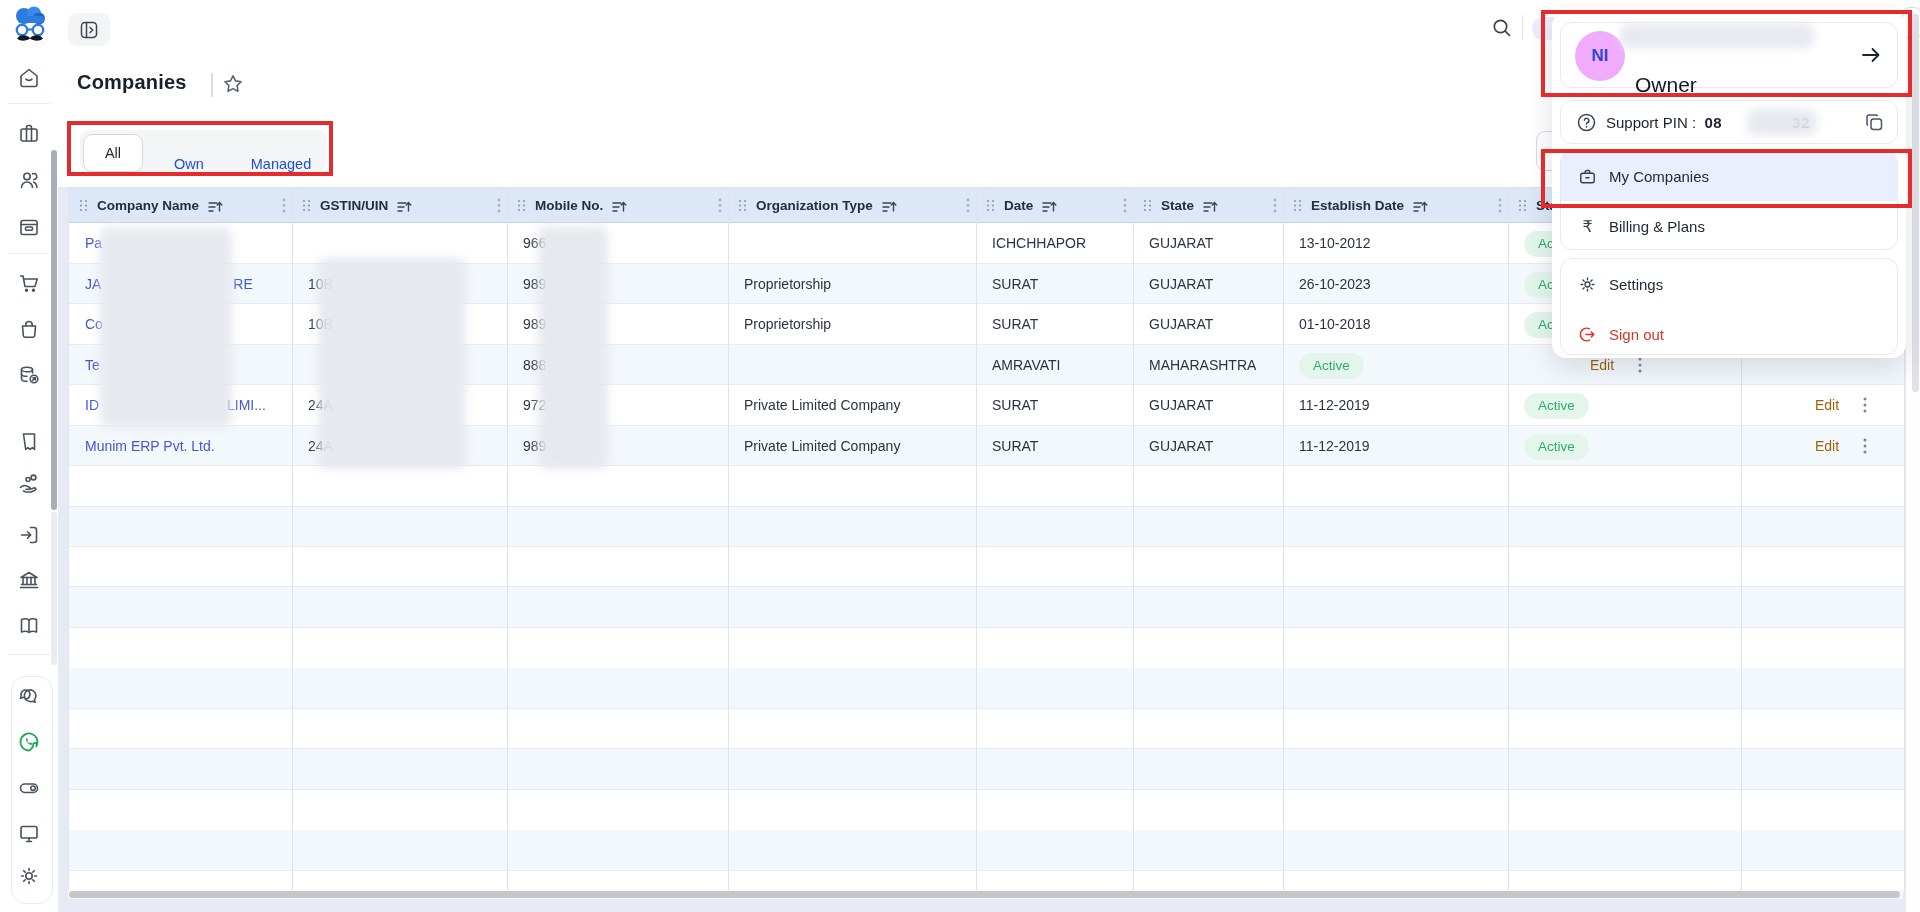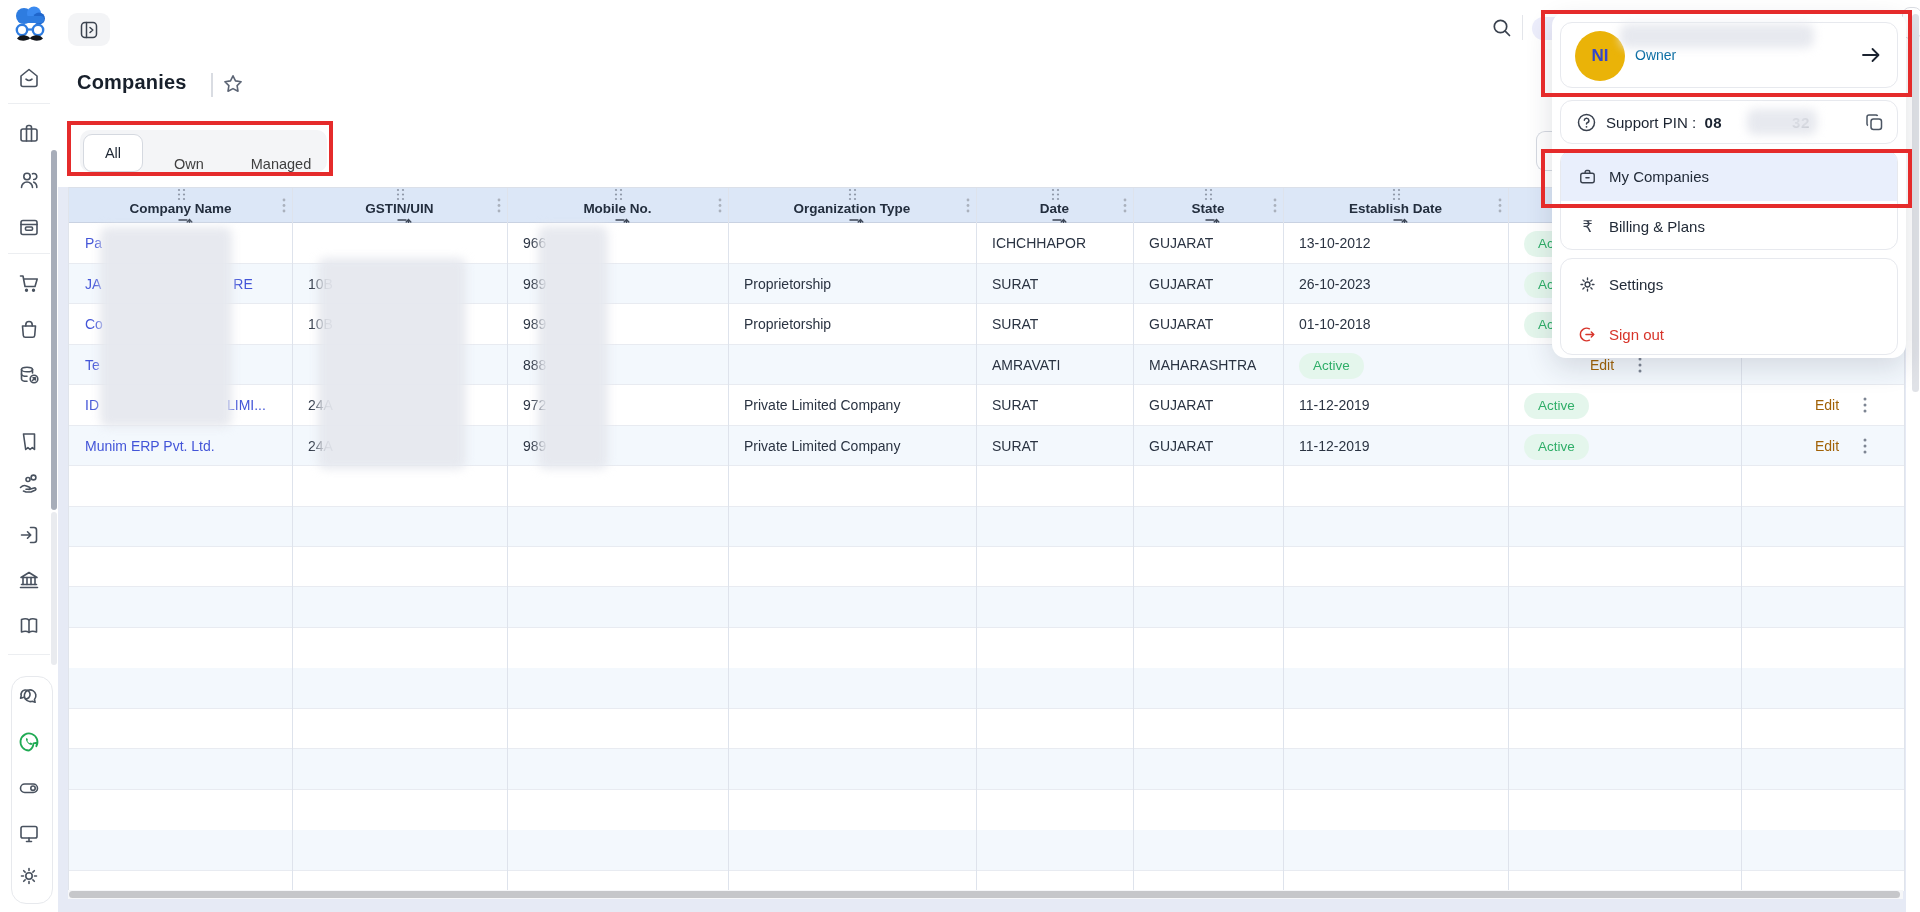--- a/index.html
+++ b/index.html
@@ -25,37 +25,37 @@
   #corner-fragment{position:absolute;left:1902px;top:7px;width:18px;height:30px;background:#fff;border:1.5px solid #dadde3;border-radius:8px;z-index:8;}
 
   
   #page-title{position:absolute;left:77px;top:71px;font-size:20px;font-weight:700;color:#18202b;letter-spacing:.2px;}
   #title-divider{position:absolute;left:211px;top:73px;width:1.5px;height:24px;background:#d9dce2;}
   #fav-star{position:absolute;left:221px;top:72px;width:24px;height:24px;color:#5b6474;cursor:pointer;}
 
   
   #tabs{position:absolute;left:80px;top:130px;width:247px;height:42px;background:#f4f5f7;border-radius:10px;
      display:flex;align-items:flex-end;padding:0;box-sizing:border-box;z-index:6;}
-  .tab{font-size:14.5px;color:#404040;text-align:center;cursor:pointer;}
+  .tab{font-size:14.5px;color:#1d4ed8;text-align:center;cursor:pointer;}
   .tab.active{background:#fff;border:1px solid #d5d9e0;border-radius:9px;height:36px;line-height:36px;
      width:58px;margin-left:3px;color:#1d2633;}
   .tab.plain{flex:1;}
   #tab-row-btn-fragment{position:absolute;left:1536px;top:131px;width:30px;height:38px;background:#fff;
      border:1px solid #d5d9e0;border-radius:9px 0 0 9px;border-right:none;z-index:6;}
 
   
   #content-bg{position:absolute;left:58px;top:187px;width:1848px;height:725px;background:#e6eaf5;z-index:1;}
 
   
   #table{position:absolute;left:68px;top:187px;width:1835px;height:703px;background:#fff;
      border-left:1px solid #e0e4eb;border-right:1px solid #e0e4eb;border-top:1px solid #dbe0e9;
      box-sizing:content-box;overflow:hidden;z-index:10;}
   #thead{display:flex;height:35px;background:#dce7f7;border-bottom:1px solid #c9d2e2;box-sizing:border-box;}
   .hcell{position:relative;display:flex;align-items:center;height:35px;font-weight:bold;font-size:13.5px;
-     color:#232e3e;box-sizing:border-box;white-space:nowrap;overflow:hidden;flex-direction:column;}
+     color:#232e3e;box-sizing:border-box;white-space:nowrap;overflow:hidden;}
   .hdots{margin:0 9px 0 10px;flex:none;}
   .sort{margin-left:9px;flex:none;cursor:pointer;}
   .hmenu{position:absolute;right:6px;top:10px;cursor:pointer;}
   .row{display:flex;height:40.5px;border-bottom:1px solid #e8ebf1;box-sizing:border-box;background:#fff;}
   .row.alt{background:#f3f8fd;}
   .cell{height:40px;line-height:40px;padding-left:16px;font-size:14px;color:#2a3342;
      white-space:nowrap;overflow:hidden;box-sizing:border-box;}
   .c0{width:223px;}.c1{width:215px;}.c2{width:221px;}.c3{width:248px;}.c4{width:157px;}
   .c5{width:150px;}.c6{width:225px;}.c7{width:233px;}.c8{width:163px;}
   .company-link{color:#4355d8;text-decoration:none;cursor:pointer;}
@@ -76,23 +76,23 @@
   
   .blur{position:absolute;background:rgba(230,232,238,.94);filter:blur(5px);border-radius:8px;}
   .blur.z20{z-index:20;}
   .blur.z40{z-index:40;}
 
   
   #user-menu{position:absolute;left:1552px;top:12px;width:354px;height:346px;background:#fff;border-radius:14px;
      box-shadow:0 10px 28px rgba(25,35,60,.14);z-index:30;}
   .card{position:absolute;left:8px;width:338px;background:#fff;border:1px solid #e7e9ee;border-radius:12px;box-sizing:border-box;}
   #card-profile{top:10px;height:66px;}
-  #avatar{position:absolute;left:14px;top:8px;width:50px;height:50px;border-radius:50%;background:#eab308;
+  #avatar{position:absolute;left:14px;top:8px;width:50px;height:50px;border-radius:50%;background:#f0abfc;
      color:#3345cc;font-weight:bold;font-size:17px;display:flex;align-items:center;justify-content:center;}
-  #profile-role{position:absolute;left:74px;top:24px;font-size:14px;color:#0369a1;}
+  #profile-role{position:absolute;left:74px;top:50px;font-size:21px;color:#0f172a;}
   #profile-arrow{position:absolute;right:14px;top:20px;width:24px;height:24px;color:#1b2330;cursor:pointer;}
   #card-pin{top:88px;height:44px;display:flex;align-items:center;}
   #pin-help{margin:0 10px 0 16px;color:#39414e;flex:none;}
   #pin-text{font-size:15px;color:#1b2330;}
   #pin-value{font-weight:bold;letter-spacing:.5px;}
   #pin-copy{position:absolute;right:12px;top:11px;color:#4b5563;cursor:pointer;}
   #card-menu1{top:138px;height:100px;overflow:hidden;}
   #card-menu2{top:246px;height:97px;overflow:hidden;}
   .mitem{position:relative;display:flex;align-items:center;height:50px;font-size:15px;color:#222b38;cursor:pointer;}
   .mitem .micon{margin:0 12px 0 17px;width:19px;height:19px;color:#39414e;flex:none;display:flex;align-items:center;justify-content:center;}

